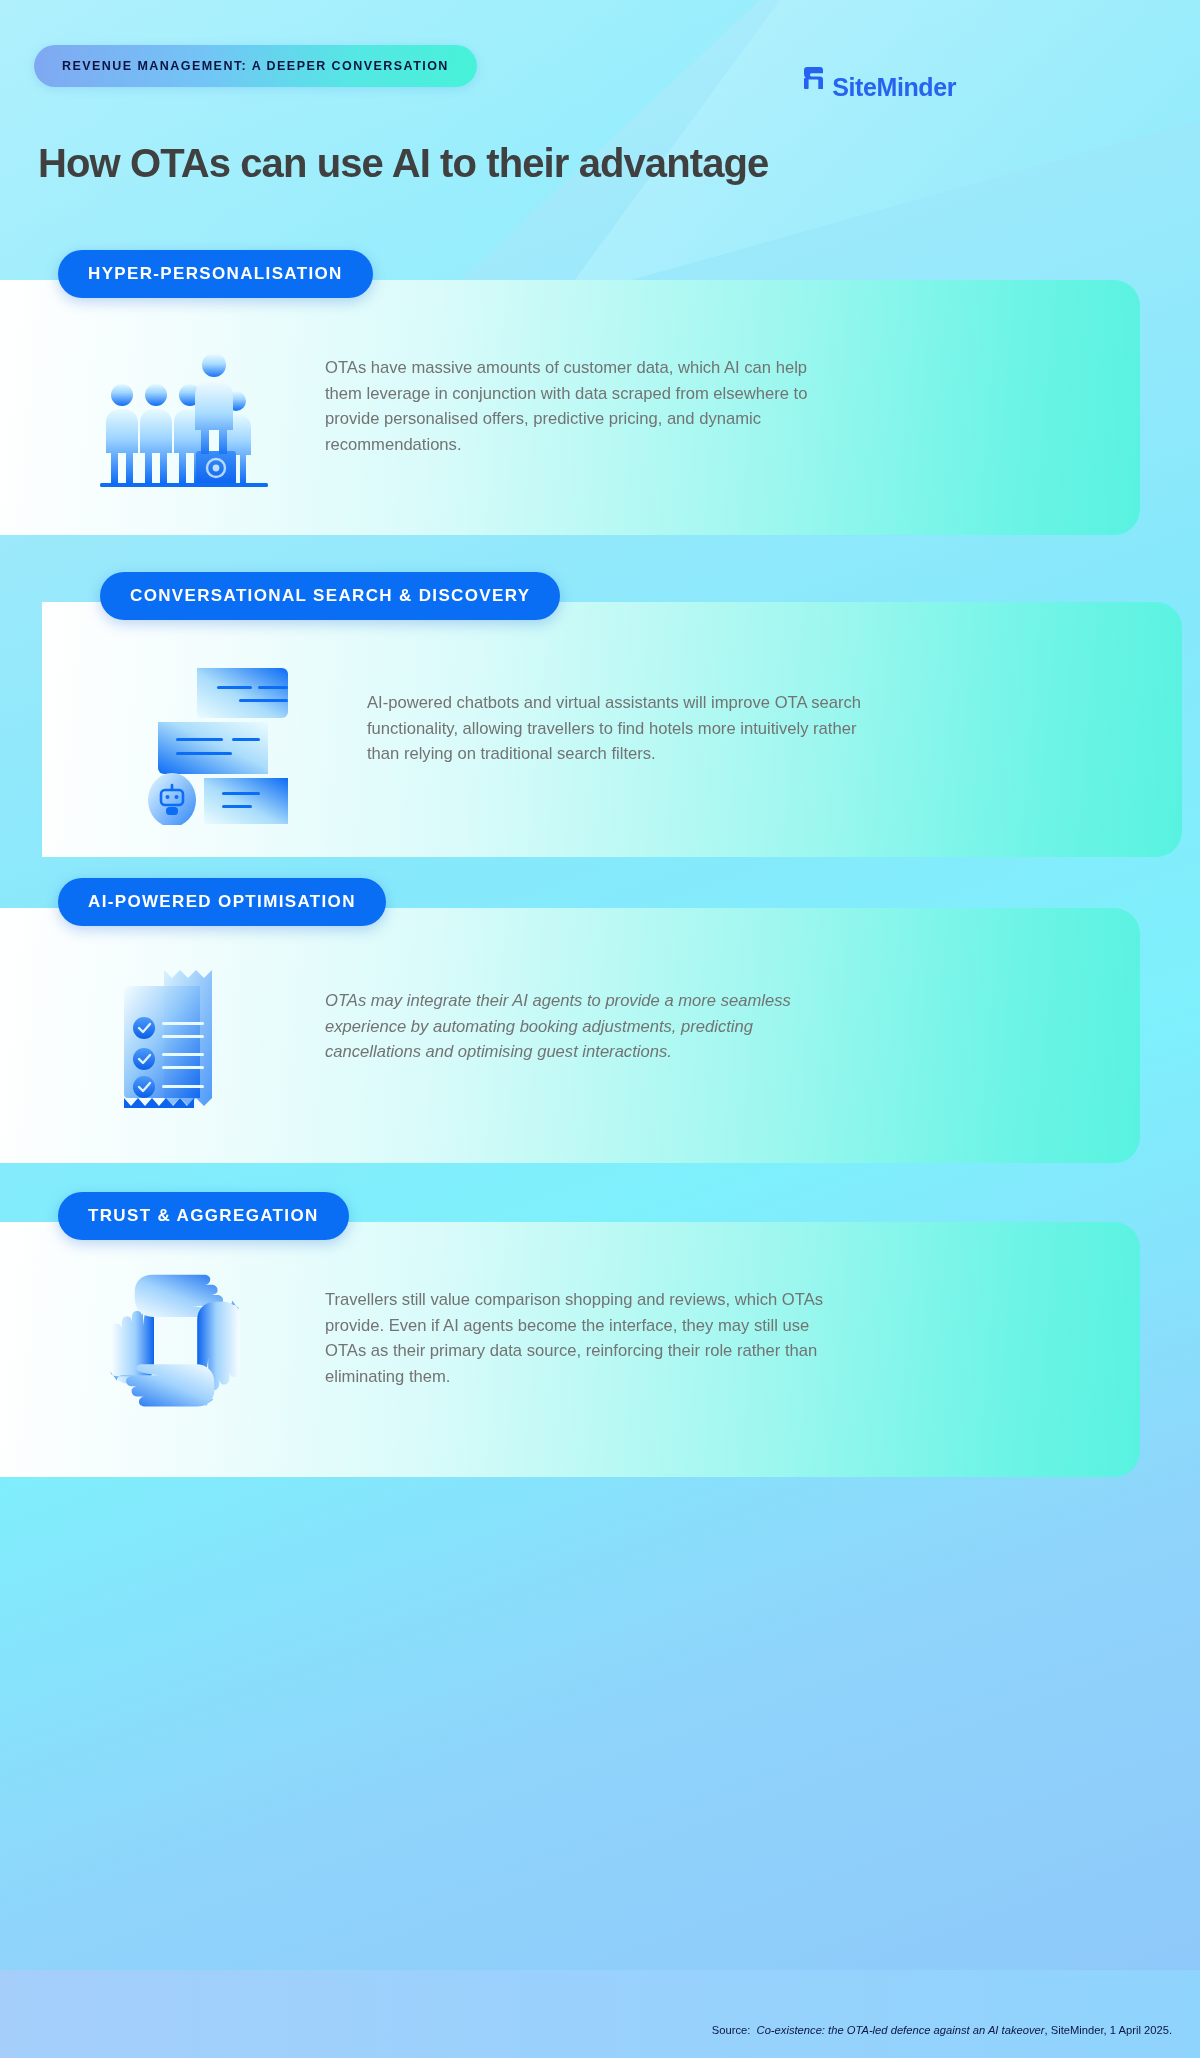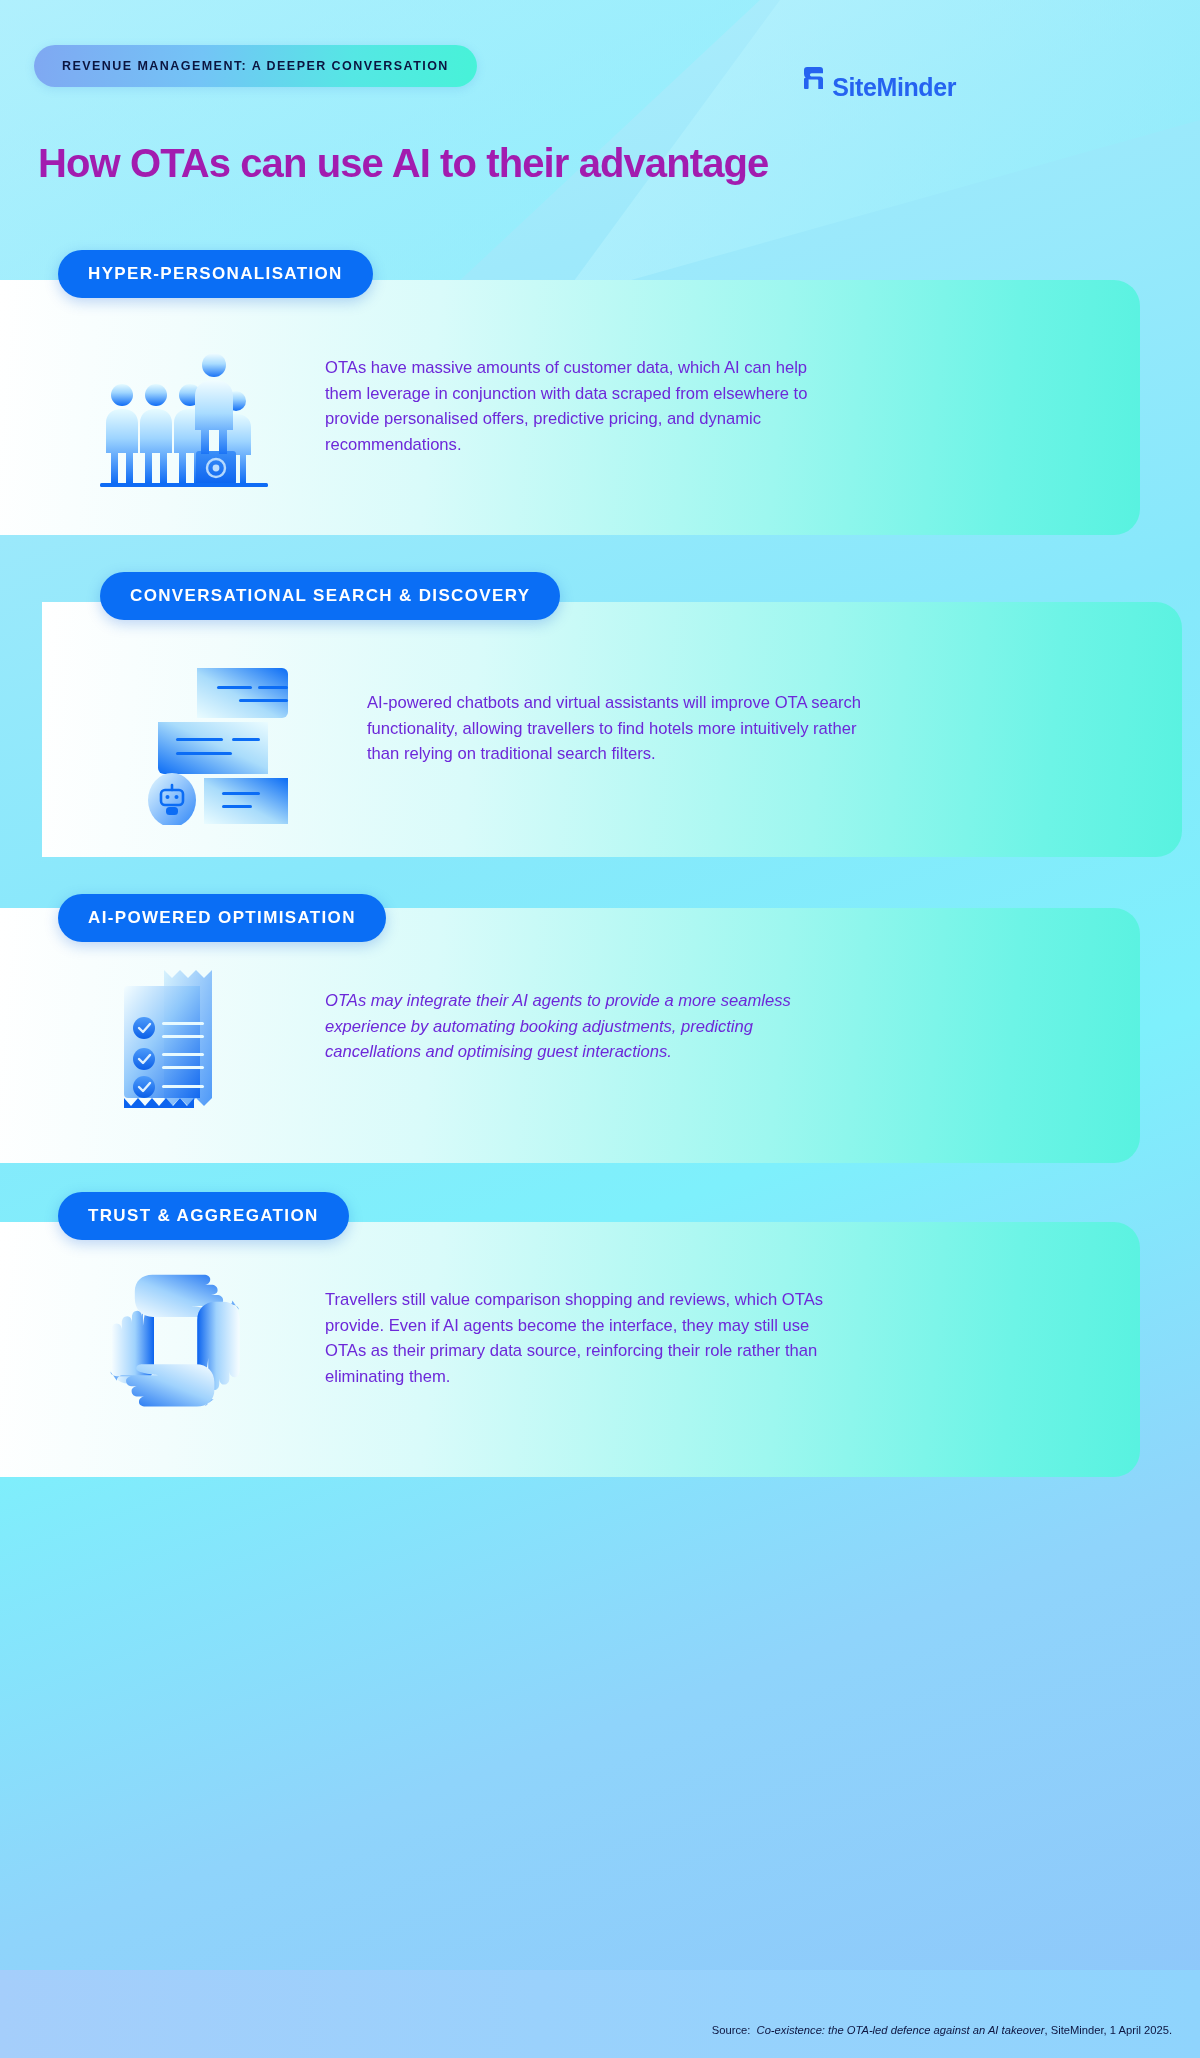--- a/index.html
+++ b/index.html
@@ -43,21 +43,21 @@
     position:absolute; right:52px; top:55px;
     display:flex; align-items:center; gap:9px;
   }
   .logo-mark{ width:19px; height:22px; display:block; }
   .logo-text{
     font-size:25px; font-weight:bold; color:#2563f0;
     letter-spacing:-.4px; line-height:1;margin-top:20px;
   }
   .page-title{
     position:absolute; left:38px; top:140px;
-    font-size:40px; font-weight:bold; color:#a21caf;
+    font-size:40px; font-weight:bold; color:#404040;
     letter-spacing:-.9px; line-height:1.15; white-space:nowrap;
   }
 
   
   .section{ position:absolute; left:0; width:1200px; }
   .card{
     position:absolute; left:0; width:1140px;
     border-radius:0 26px 26px 0;
     background:linear-gradient(95deg,#ffffff 0%,#f2fdfd 16%,#d9fbfa 38%,#9df7ef 68%,#6df4e6 88%,#58f2e0 100%);
   }
@@ -69,41 +69,41 @@
     background:#0a6ef5;
     box-shadow:0 4px 14px rgba(10,90,220,.25);
     z-index:6;
   }
   .sec-pill span{
     color:#ffffff; font-size:17px; font-weight:bold; letter-spacing:1.35px;
     white-space:nowrap;
   }
   .sec-body{
     position:absolute; left:325px; width:510px;
-    color:#6d28d9; font-size:16.6px; line-height:1.55;
+    color:#737373; font-size:16.6px; line-height:1.55;
     z-index:5;
   }
   .sec-icon{ position:absolute; z-index:5; }
 
   
   #sec1 { top:250px; height:290px; }
   #sec1 .card { top:30px; height:255px; }
   #sec1 .sec-pill { top:0px; }
   #sec1 .sec-body { top:105px; }
   #sec1 .sec-icon { left:100px; top:93px; }
 
   #sec2 { top:572px; height:290px;margin-left:42px; }
   #sec2 .card { top:30px; height:255px; }
   #sec2 .sec-pill { top:0px; }
   #sec2 .sec-body { top:118px; }
   #sec2 .sec-icon { left:100px; top:88px; }
 
   #sec3 { top:878px; height:290px; }
   #sec3 .card { top:30px; height:255px; }
-  #sec3 .sec-pill { top:16px; }
+  #sec3 .sec-pill { top:0px; }
   #sec3 .sec-body { top:110px;font-style:italic; }
   #sec3 .sec-icon { left:108px; top:78px; }
 
   #sec4 { top:1192px; height:290px; }
   #sec4 .card { top:30px; height:255px; }
   #sec4 .sec-pill { top:0px; }
   #sec4 .sec-body { top:95px; }
   #sec4 .sec-icon { left:100px; top:75px; }
 
   

